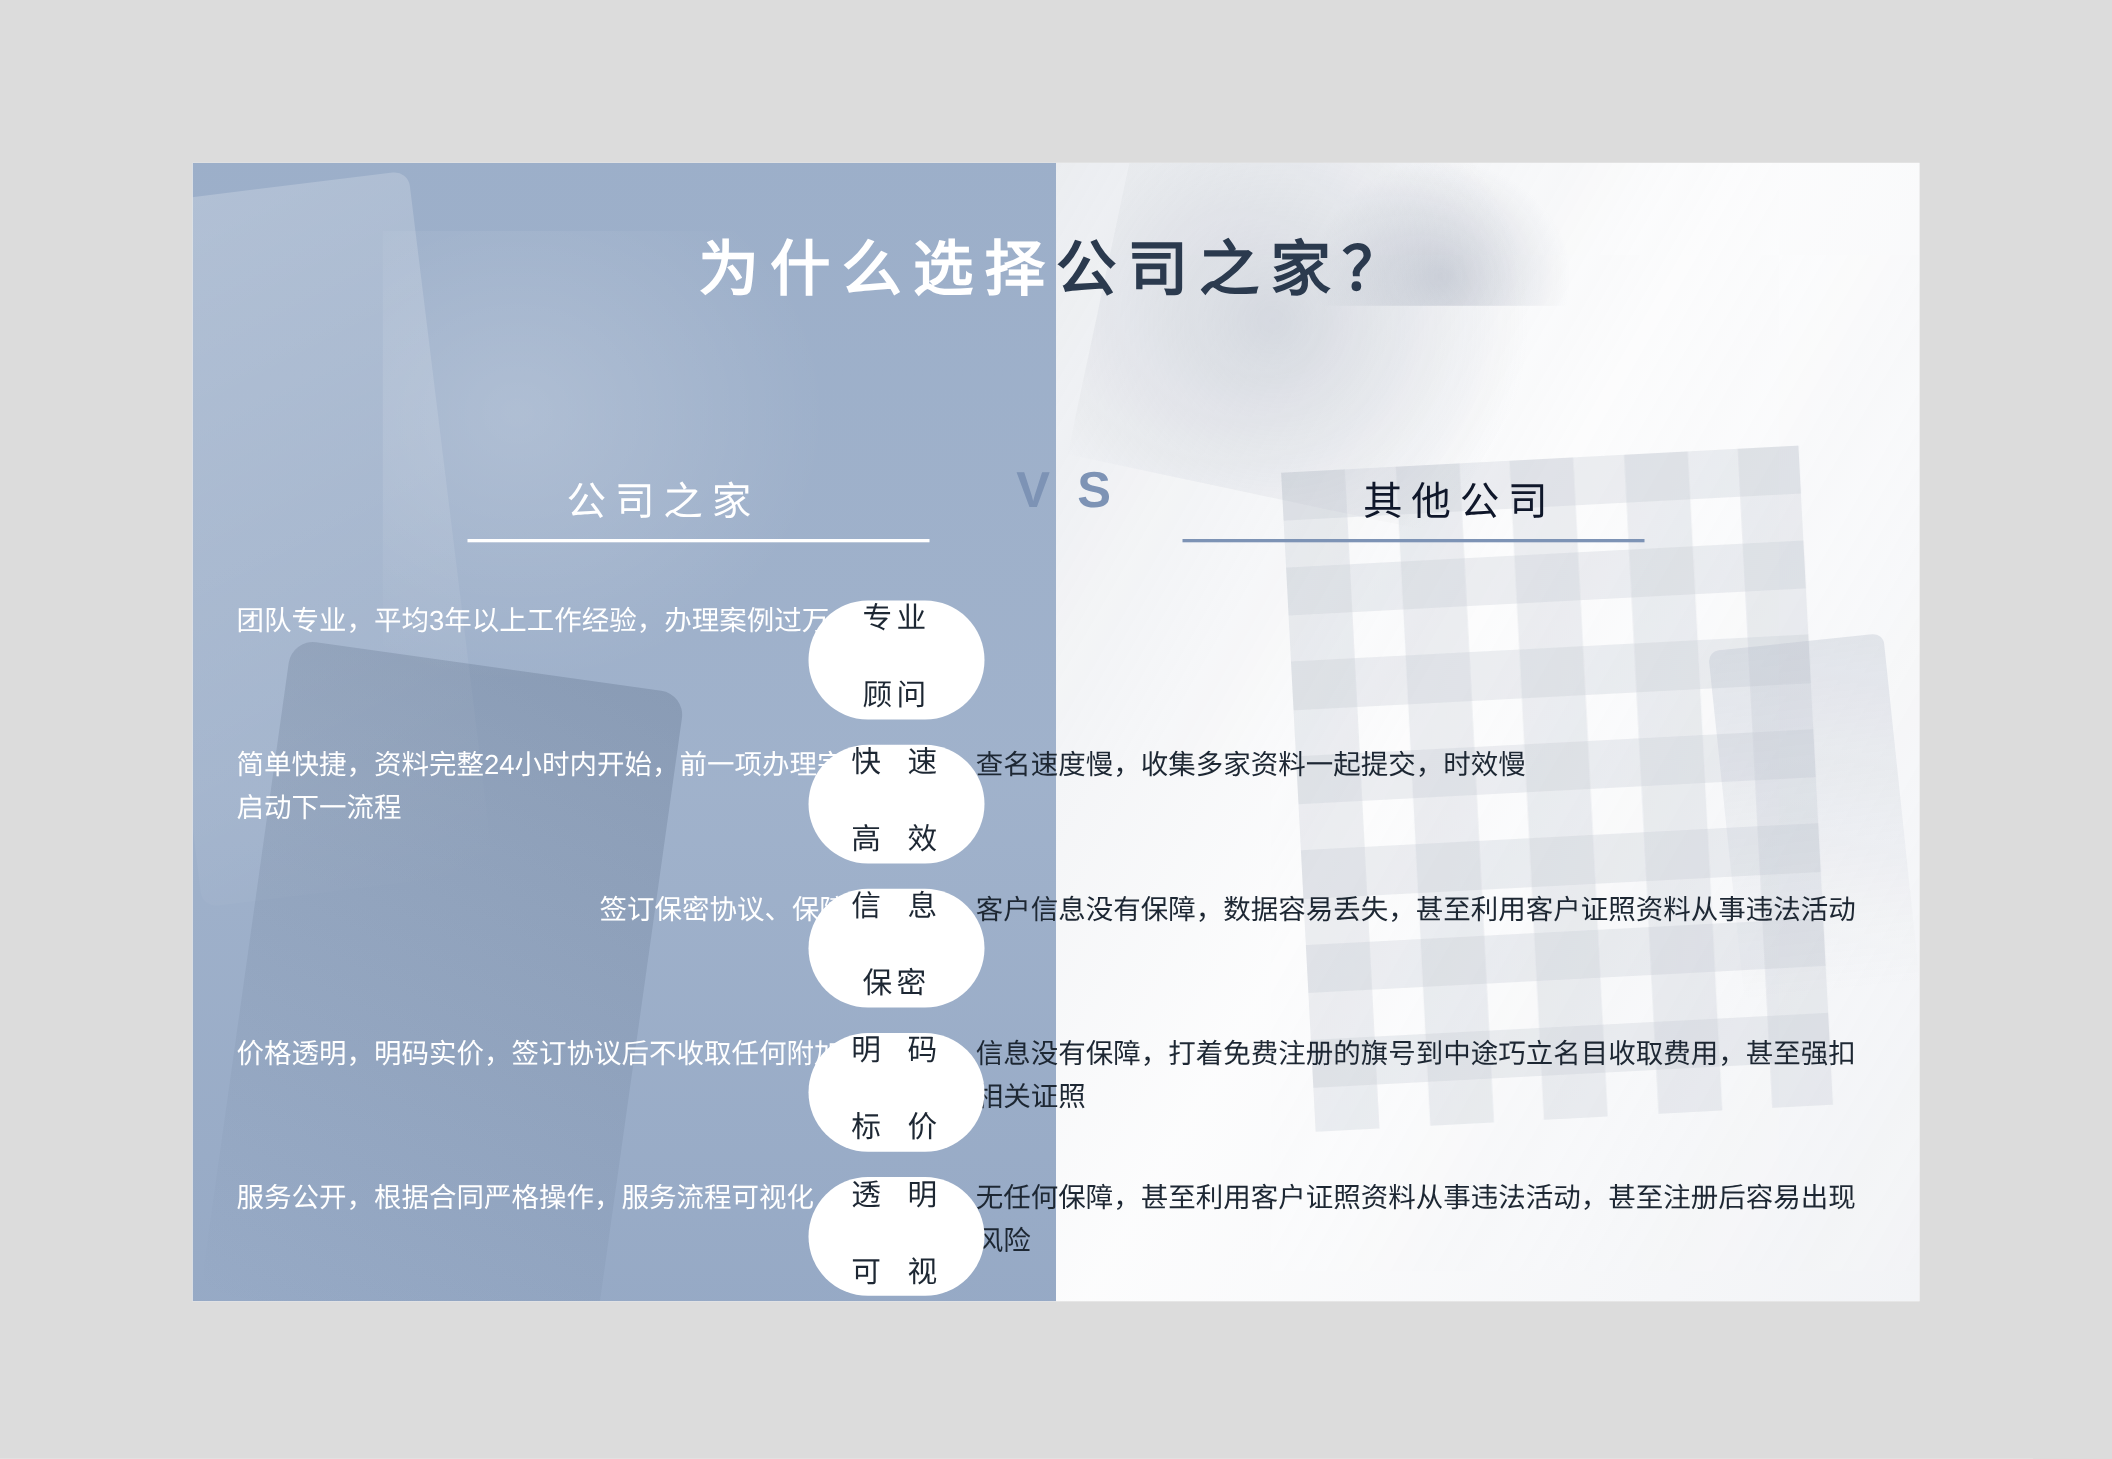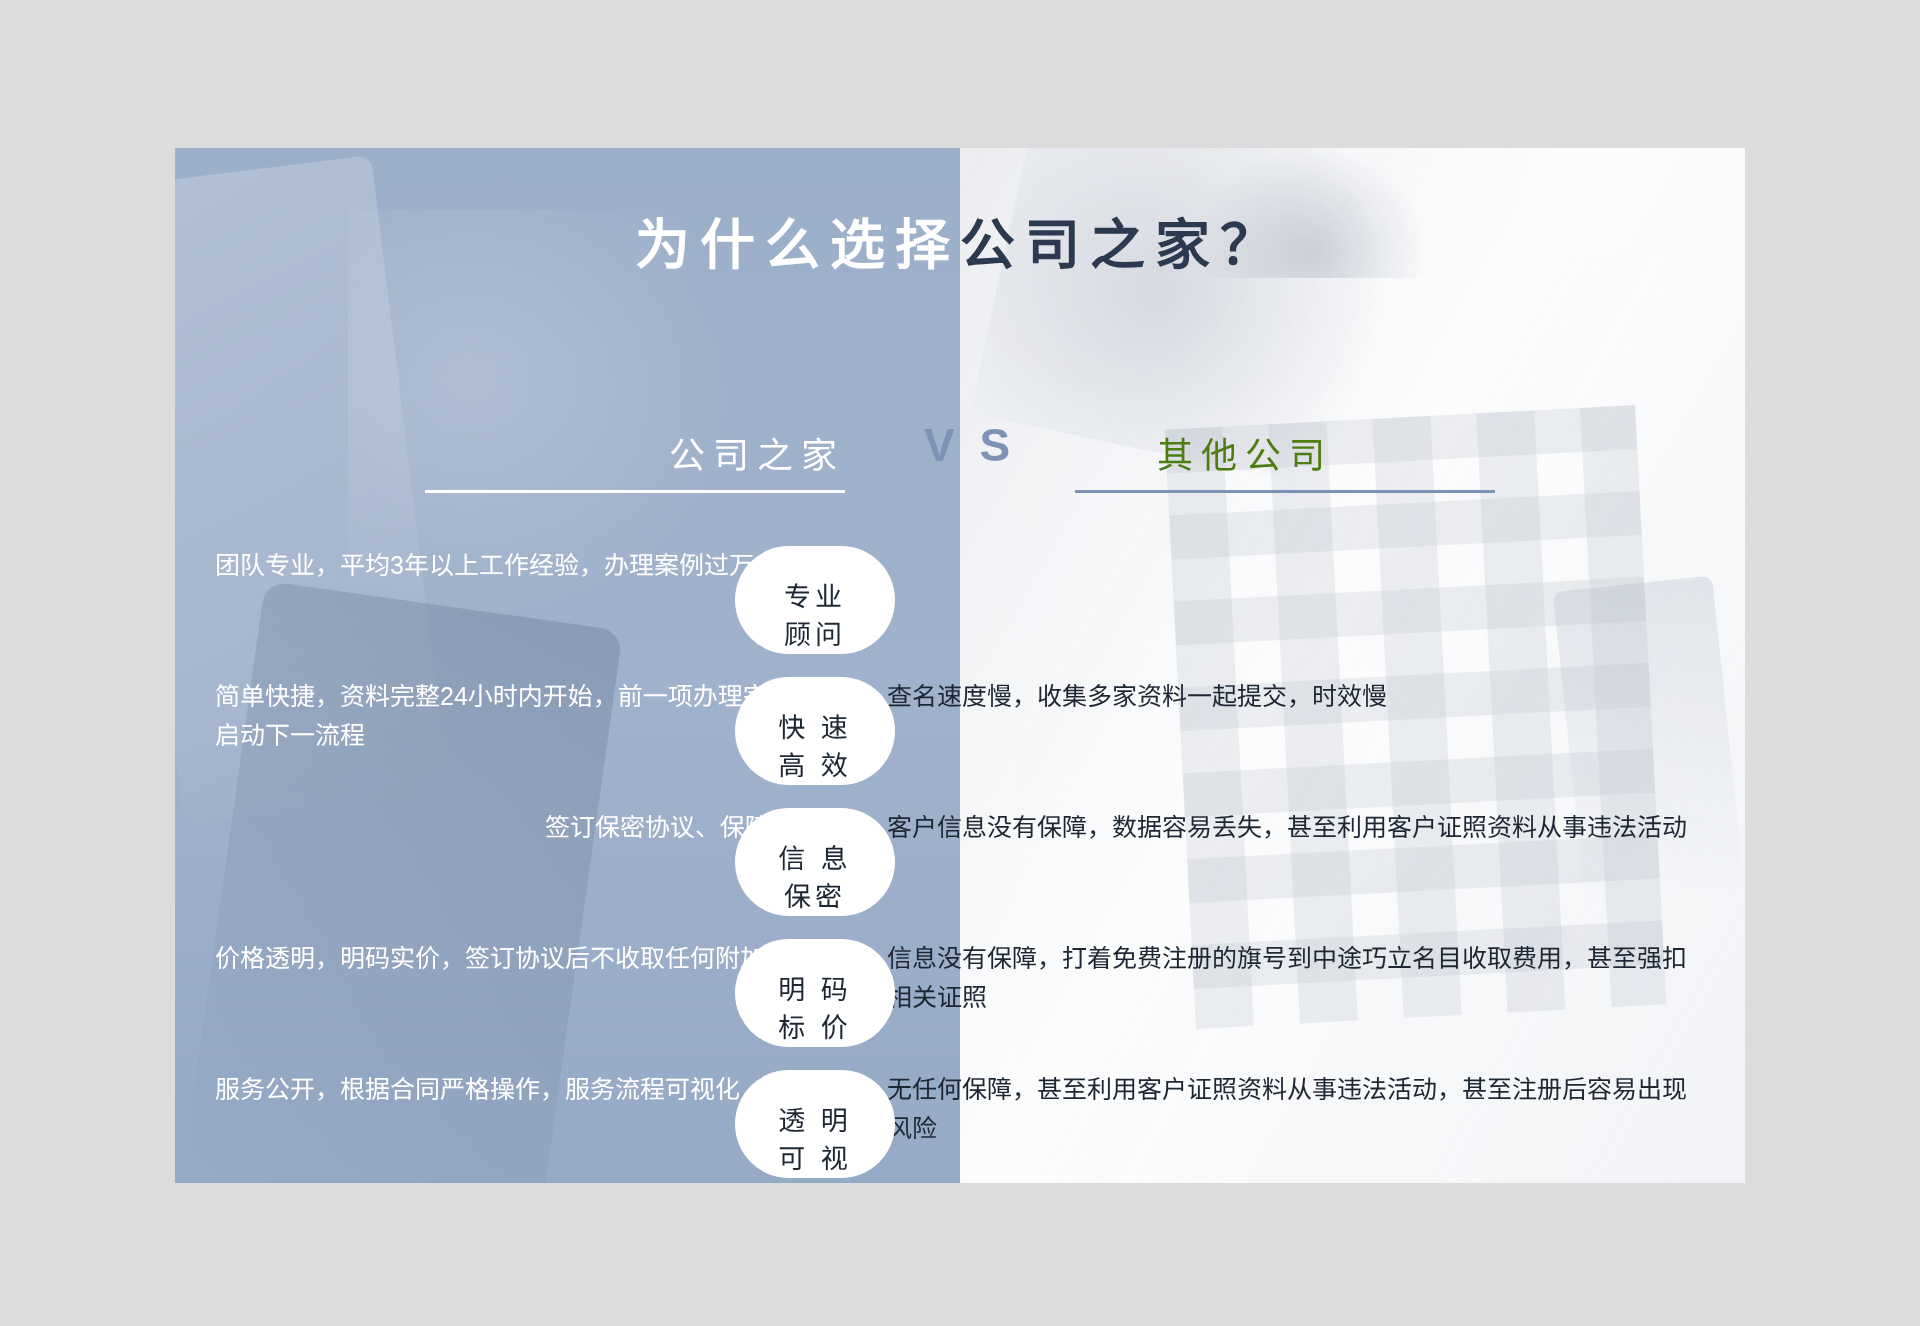--- a/index.html
+++ b/index.html
@@ -163,28 +163,28 @@
   .side-label {
     position: absolute;
     top: 8px;
     font-size: 36px;
     letter-spacing: 8px;
     font-weight: 400;
   }
   .label-left {
     left: 340px;
     width: 330px;
-    text-align: right;
+    text-align: left;
     color: #ffffff;
   }
   .label-right {
     left: 900px;
     width: 340px;
-    text-align: center;
-    color: #4d7c0f;
+    text-align: right;
+    color: #0f172a;
     font-weight: 500;
   }
   .underline {
     position: absolute;
     height: 3px;
     top: 72px;
   }
   .ul-left {
     left: 250px;
     width: 420px;
@@ -241,28 +241,29 @@
   }
   .bubble-label {
     position: absolute;
     left: 585px;
     width: 110px;
     top: 0;
     height: 108px;
     display: flex;
     flex-direction: column;
     align-items: center;
-    justify-content: flex-end;
+    justify-content: space-between;
     color: #1d2733;
     font-size: 27px;
     line-height: 38px;
     letter-spacing: 4px;
     font-weight: 500;
     z-index: 8;
     white-space: nowrap;
+    font-family: Liberation Mono, monospace;
   }
   .row-right-text {
     position: absolute;
     left: 712px;
     width: 818px;
     color: #1d2733;
     font-size: 25px;
     line-height: 39px;
     text-align: left;
   }

